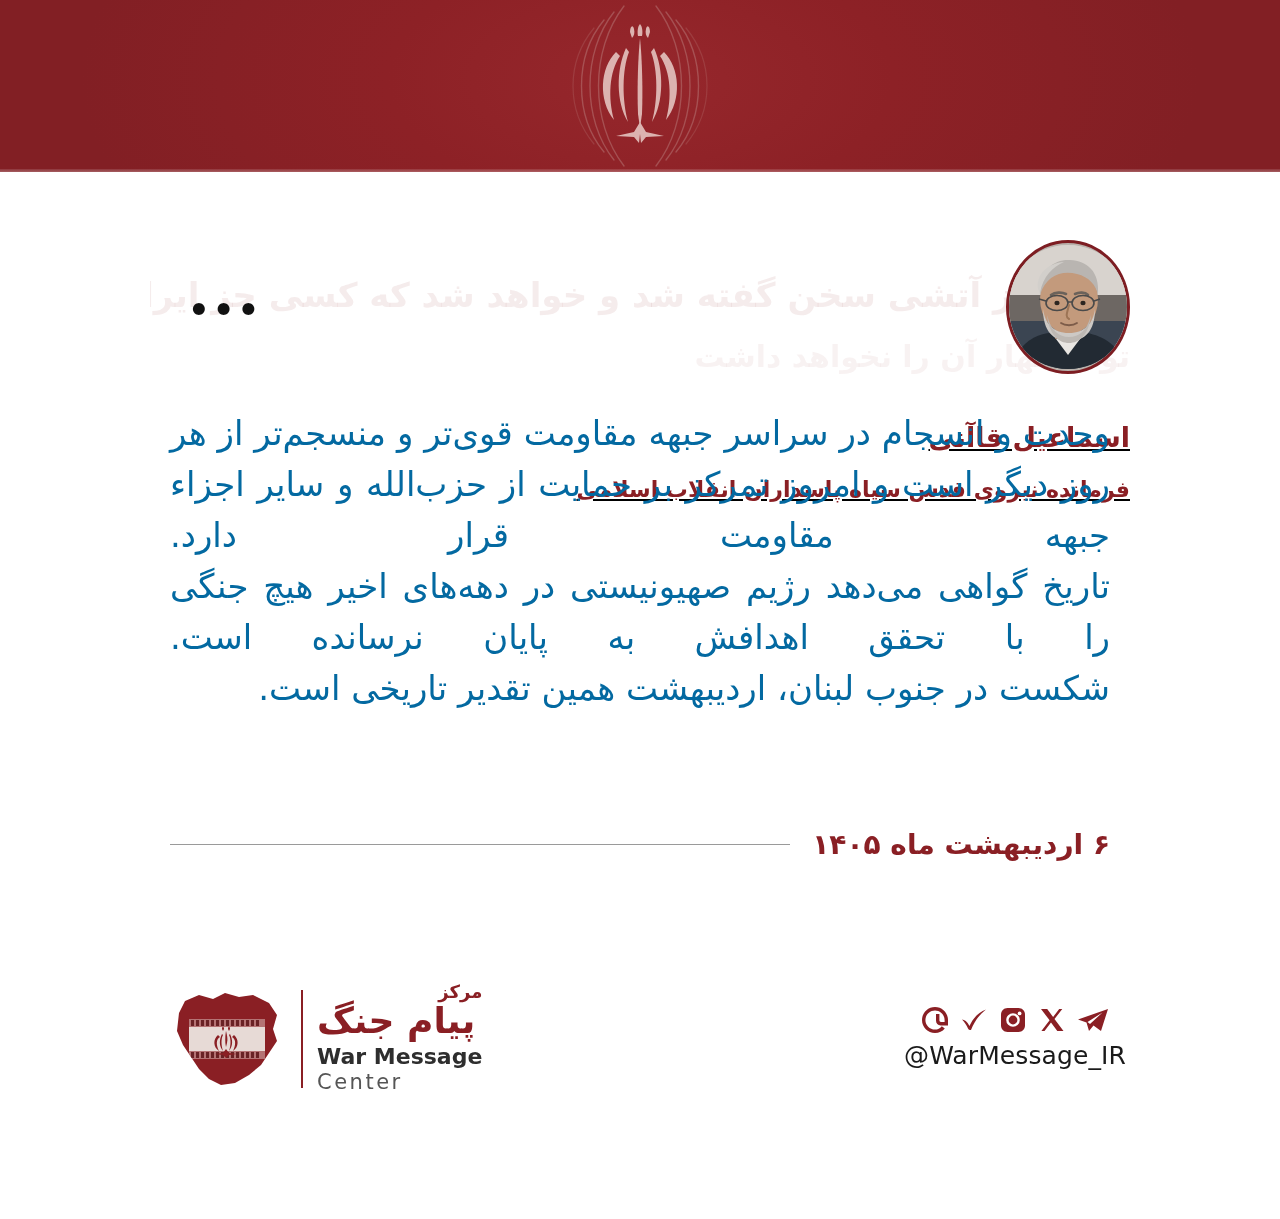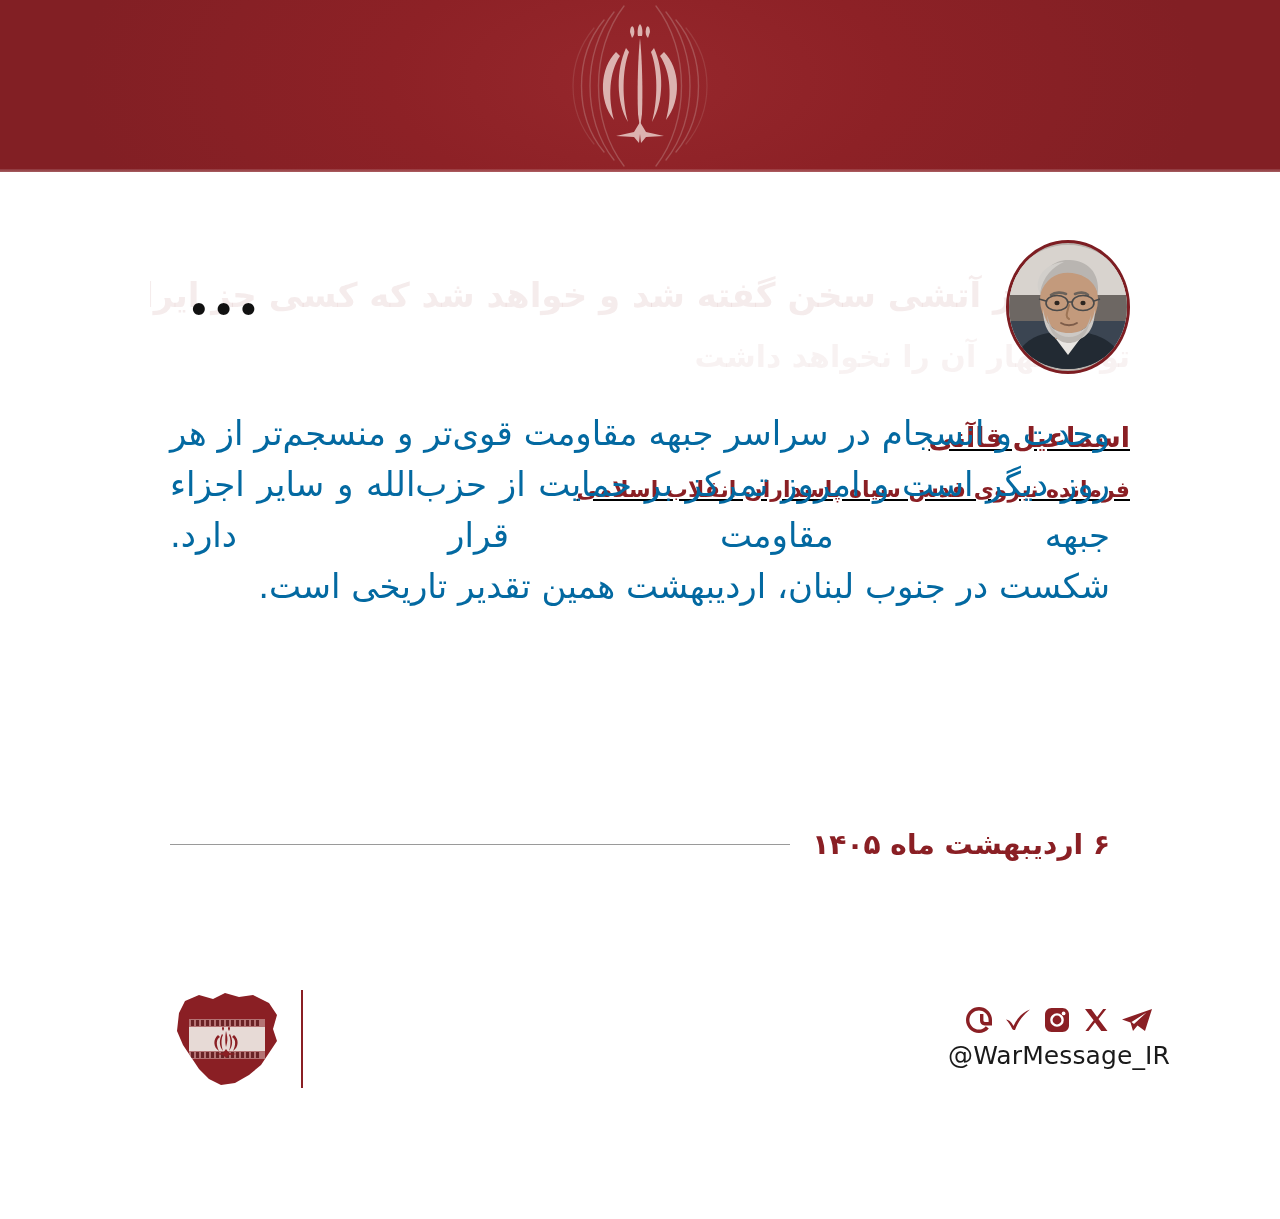--- a/index.html
+++ b/index.html
@@ -229,21 +229,21 @@
   .brand-en-2 {
     color: #555555;
     font-size: 21px;
     font-weight: 400;
     letter-spacing: 2.5px;
     line-height: 1.2;
   }
 
   .social-block {
     position: absolute;
-    left: 944px;
+    left: 900px;
     top: 40px;
     width: 230px;
     display: flex;
     flex-direction: column;
     align-items: center;
     gap: 6px;
     direction: ltr;
   }
   .social-icons {
     display: flex;
@@ -347,20 +347,21 @@
     </svg>
   </div>
   <div class="person-text">
     <div class="person-name">اسماعیل قاآنی</div>
     <div class="person-title">فرمانده نیروی قدس سپاه پاسداران انقلاب اسلامی</div>
   </div>
 </div>
 
 <div class="quote-body">
   <p>وحدت و انسجام در سراسر جبهه مقاومت قوی‌تر و منسجم‌تر از هر روز دیگر است و امروز تمرکز بر حمایت از حزب‌الله و سایر اجزاء جبهه مقاومت قرار دارد.</p>
+  <p>تاریخ گواهی می‌دهد رژیم صهیونیستی در دهه‌های اخیر هیچ جنگی را با تحقق اهدافش به پایان نرسانده است.</p>
   <p class="last-free">شکست در جنوب لبنان، اردیبهشت همین تقدیر تاریخی است.</p>
 </div>
 
 <div class="date-row">
   <div class="date-text">۶ اردیبهشت ماه ۱۴۰۵</div>
   <div class="date-rule"></div>
 </div>
 
 <div class="footer">
 
@@ -414,20 +415,26 @@
             <path d="M57 51 C54 57, 54 63, 58 68 C56 62, 56 56, 58 52 Z"></path>
             <path d="M65 51 C68 57, 68 63, 64 68 C66 62, 66 56, 64 52 Z"></path>
             <path d="M61 66 L64 70 L72 71 L64 72 L61 75 L58 72 L50 71 L58 70 Z"></path>
             <path d="M57 46 C57 43, 59 43, 59 46 L58 48 Z"></path>
             <path d="M65 46 C65 43, 63 43, 63 46 L64 48 Z"></path>
           </g>
         </g>
       </svg>
     </div>
     <div class="brand-divider"></div>
+    <div class="brand-words">
+      <div class="brand-fa-small">مرکز</div>
+      <div class="brand-fa-big">پیام جنگ</div>
+      <div class="brand-en-1">War Message</div>
+      <div class="brand-en-2">Center</div>
+    </div>
   </div>
 
   <div class="social-block">
     <div class="social-icons">
 
       <span>
         <svg width="30" height="30" viewBox="0 0 30 30" xmlns="http://www.w3.org/2000/svg">
           <path d="M15 2 C7.8 2 2 7.8 2 15 C2 22.2 7.8 28 15 28 C19 28 22.5 26.2 24.8 23.4 L21.8 21.2 C20 23.3 17.7 24.6 15 24.6 C9.7 24.6 5.4 20.3 5.4 15 C5.4 9.7 9.7 5.4 15 5.4 C20.3 5.4 24.6 9.7 24.6 15 L24.6 17 L21 17 C20 17 19.4 16.3 19.4 15.3 L19.4 9 L16 9 L16 15.6 C16 18.6 17.8 20.4 20.7 20.4 L28 20.4 L28 15 C28 7.8 22.2 2 15 2 Z" fill="#8a1f24"></path>
         </svg>
       </span>

